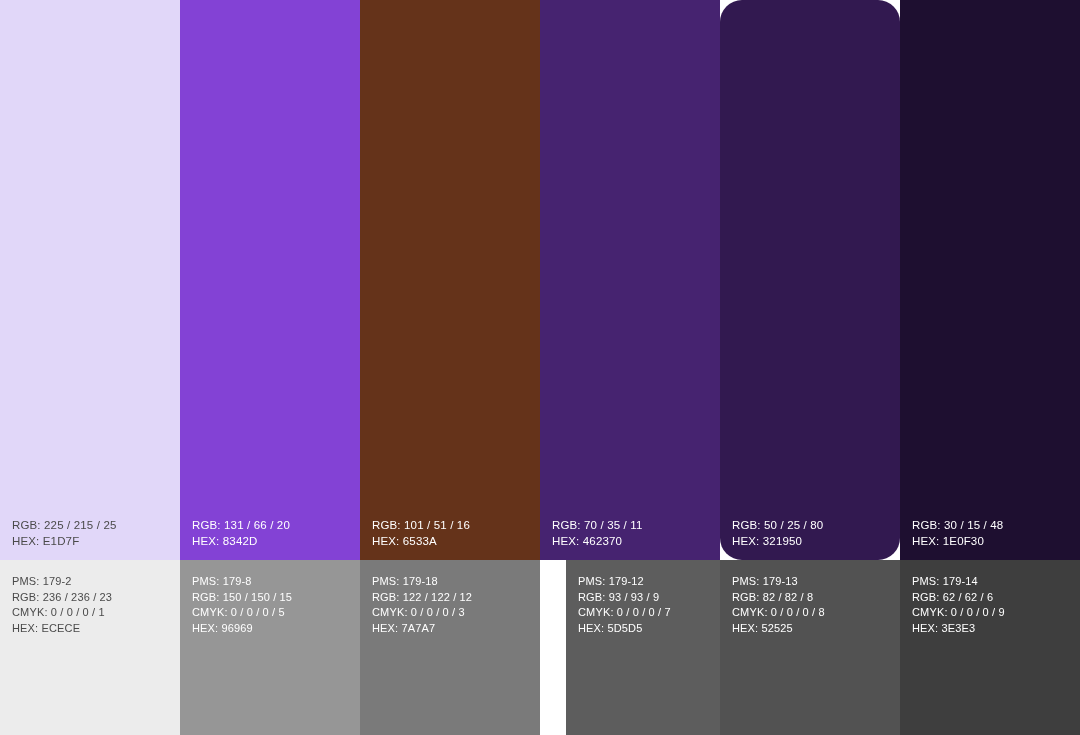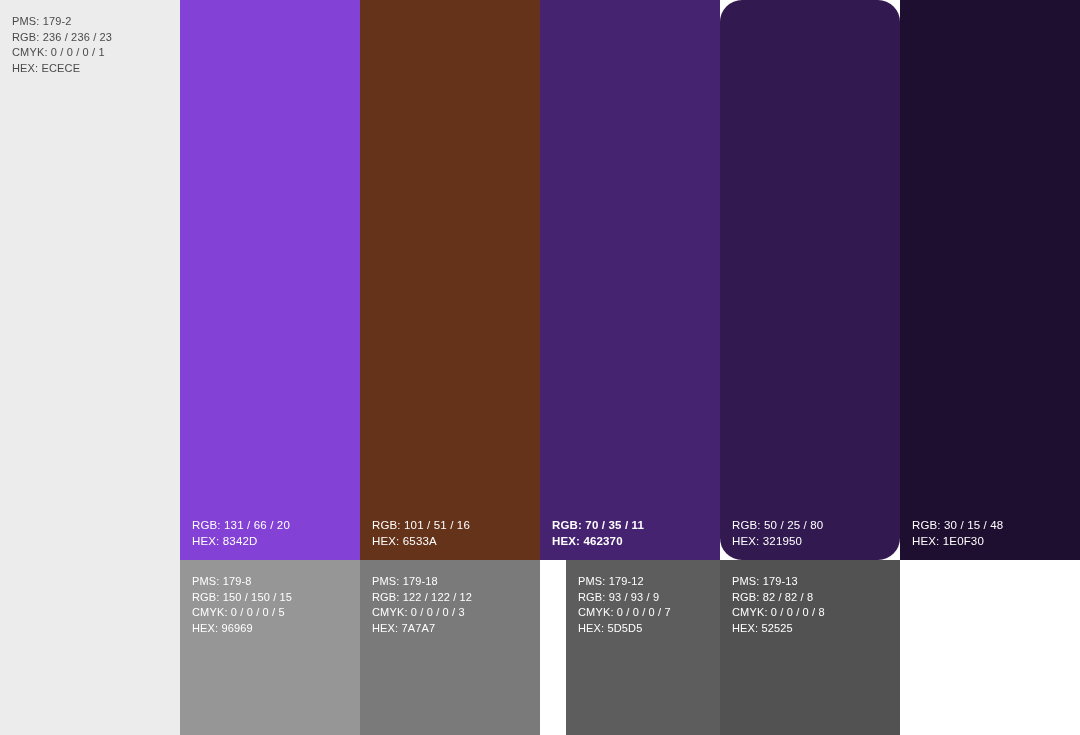--- a/index.html
+++ b/index.html
@@ -69,20 +69,26 @@
   .line {
     display: block;
   }
 </style>
 </head>
 <body>
 
 <div id="palette">
 
   <div class="swatch-col">
+    <div class="color-band" style="background-color: rgb(225, 215, 249);">
+      <div class="color-info" style="color: rgb(74, 74, 74);">
+        <span class="line">RGB: 225 / 215 / 25</span>
+        <span class="line">HEX: E1D7F</span>
+      </div>
+    </div>
     <div class="grey-band" style="background-color: rgb(236, 236, 236);">
       <div class="grey-info" style="color: rgb(74, 74, 74);">
         <span class="line">PMS: 179-2</span>
         <span class="line">RGB: 236 / 236 / 23</span>
         <span class="line">CMYK: 0 / 0 / 0 / 1</span>
         <span class="line">HEX: ECECE</span>
       </div>
     </div>
   </div>
 
@@ -115,21 +121,21 @@
         <span class="line">PMS: 179-18</span>
         <span class="line">RGB: 122 / 122 / 12</span>
         <span class="line">CMYK: 0 / 0 / 0 / 3</span>
         <span class="line">HEX: 7A7A7</span>
       </div>
     </div>
   </div>
 
   <div class="swatch-col">
     <div class="color-band" style="background-color: rgb(70, 35, 112);">
-      <div class="color-info" style="color: rgb(255, 255, 255); font-weight: bold;">
+      <div class="color-info" style="color: rgb(255, 255, 255);">
         <span class="line">RGB: 70 / 35 / 11</span>
         <span class="line">HEX: 462370</span>
       </div>
     </div>
     <div class="grey-band" style="background-color: rgb(93, 93, 93); margin-left: 26px;">
       <div class="grey-info" style="color: rgb(255, 255, 255);">
         <span class="line">PMS: 179-12</span>
         <span class="line">RGB: 93 / 93 / 9</span>
         <span class="line">CMYK: 0 / 0 / 0 / 7</span>
         <span class="line">HEX: 5D5D5</span>
@@ -154,15 +160,23 @@
     </div>
   </div>
 
   <div class="swatch-col">
     <div class="color-band" style="background-color: rgb(30, 15, 48);">
       <div class="color-info" style="color: rgb(255, 255, 255); margin-top: 12px;">
         <span class="line">RGB: 30 / 15 / 48</span>
         <span class="line">HEX: 1E0F30</span>
       </div>
     </div>
+    <div class="grey-band" style="background-color: rgb(62, 62, 62);">
+      <div class="grey-info" style="color: rgb(255, 255, 255);">
+        <span class="line">PMS: 179-14</span>
+        <span class="line">RGB: 62 / 62 / 6</span>
+        <span class="line">CMYK: 0 / 0 / 0 / 9</span>
+        <span class="line">HEX: 3E3E3</span>
+      </div>
+    </div>
   </div>
 
 </div>
 
 </body></html>

